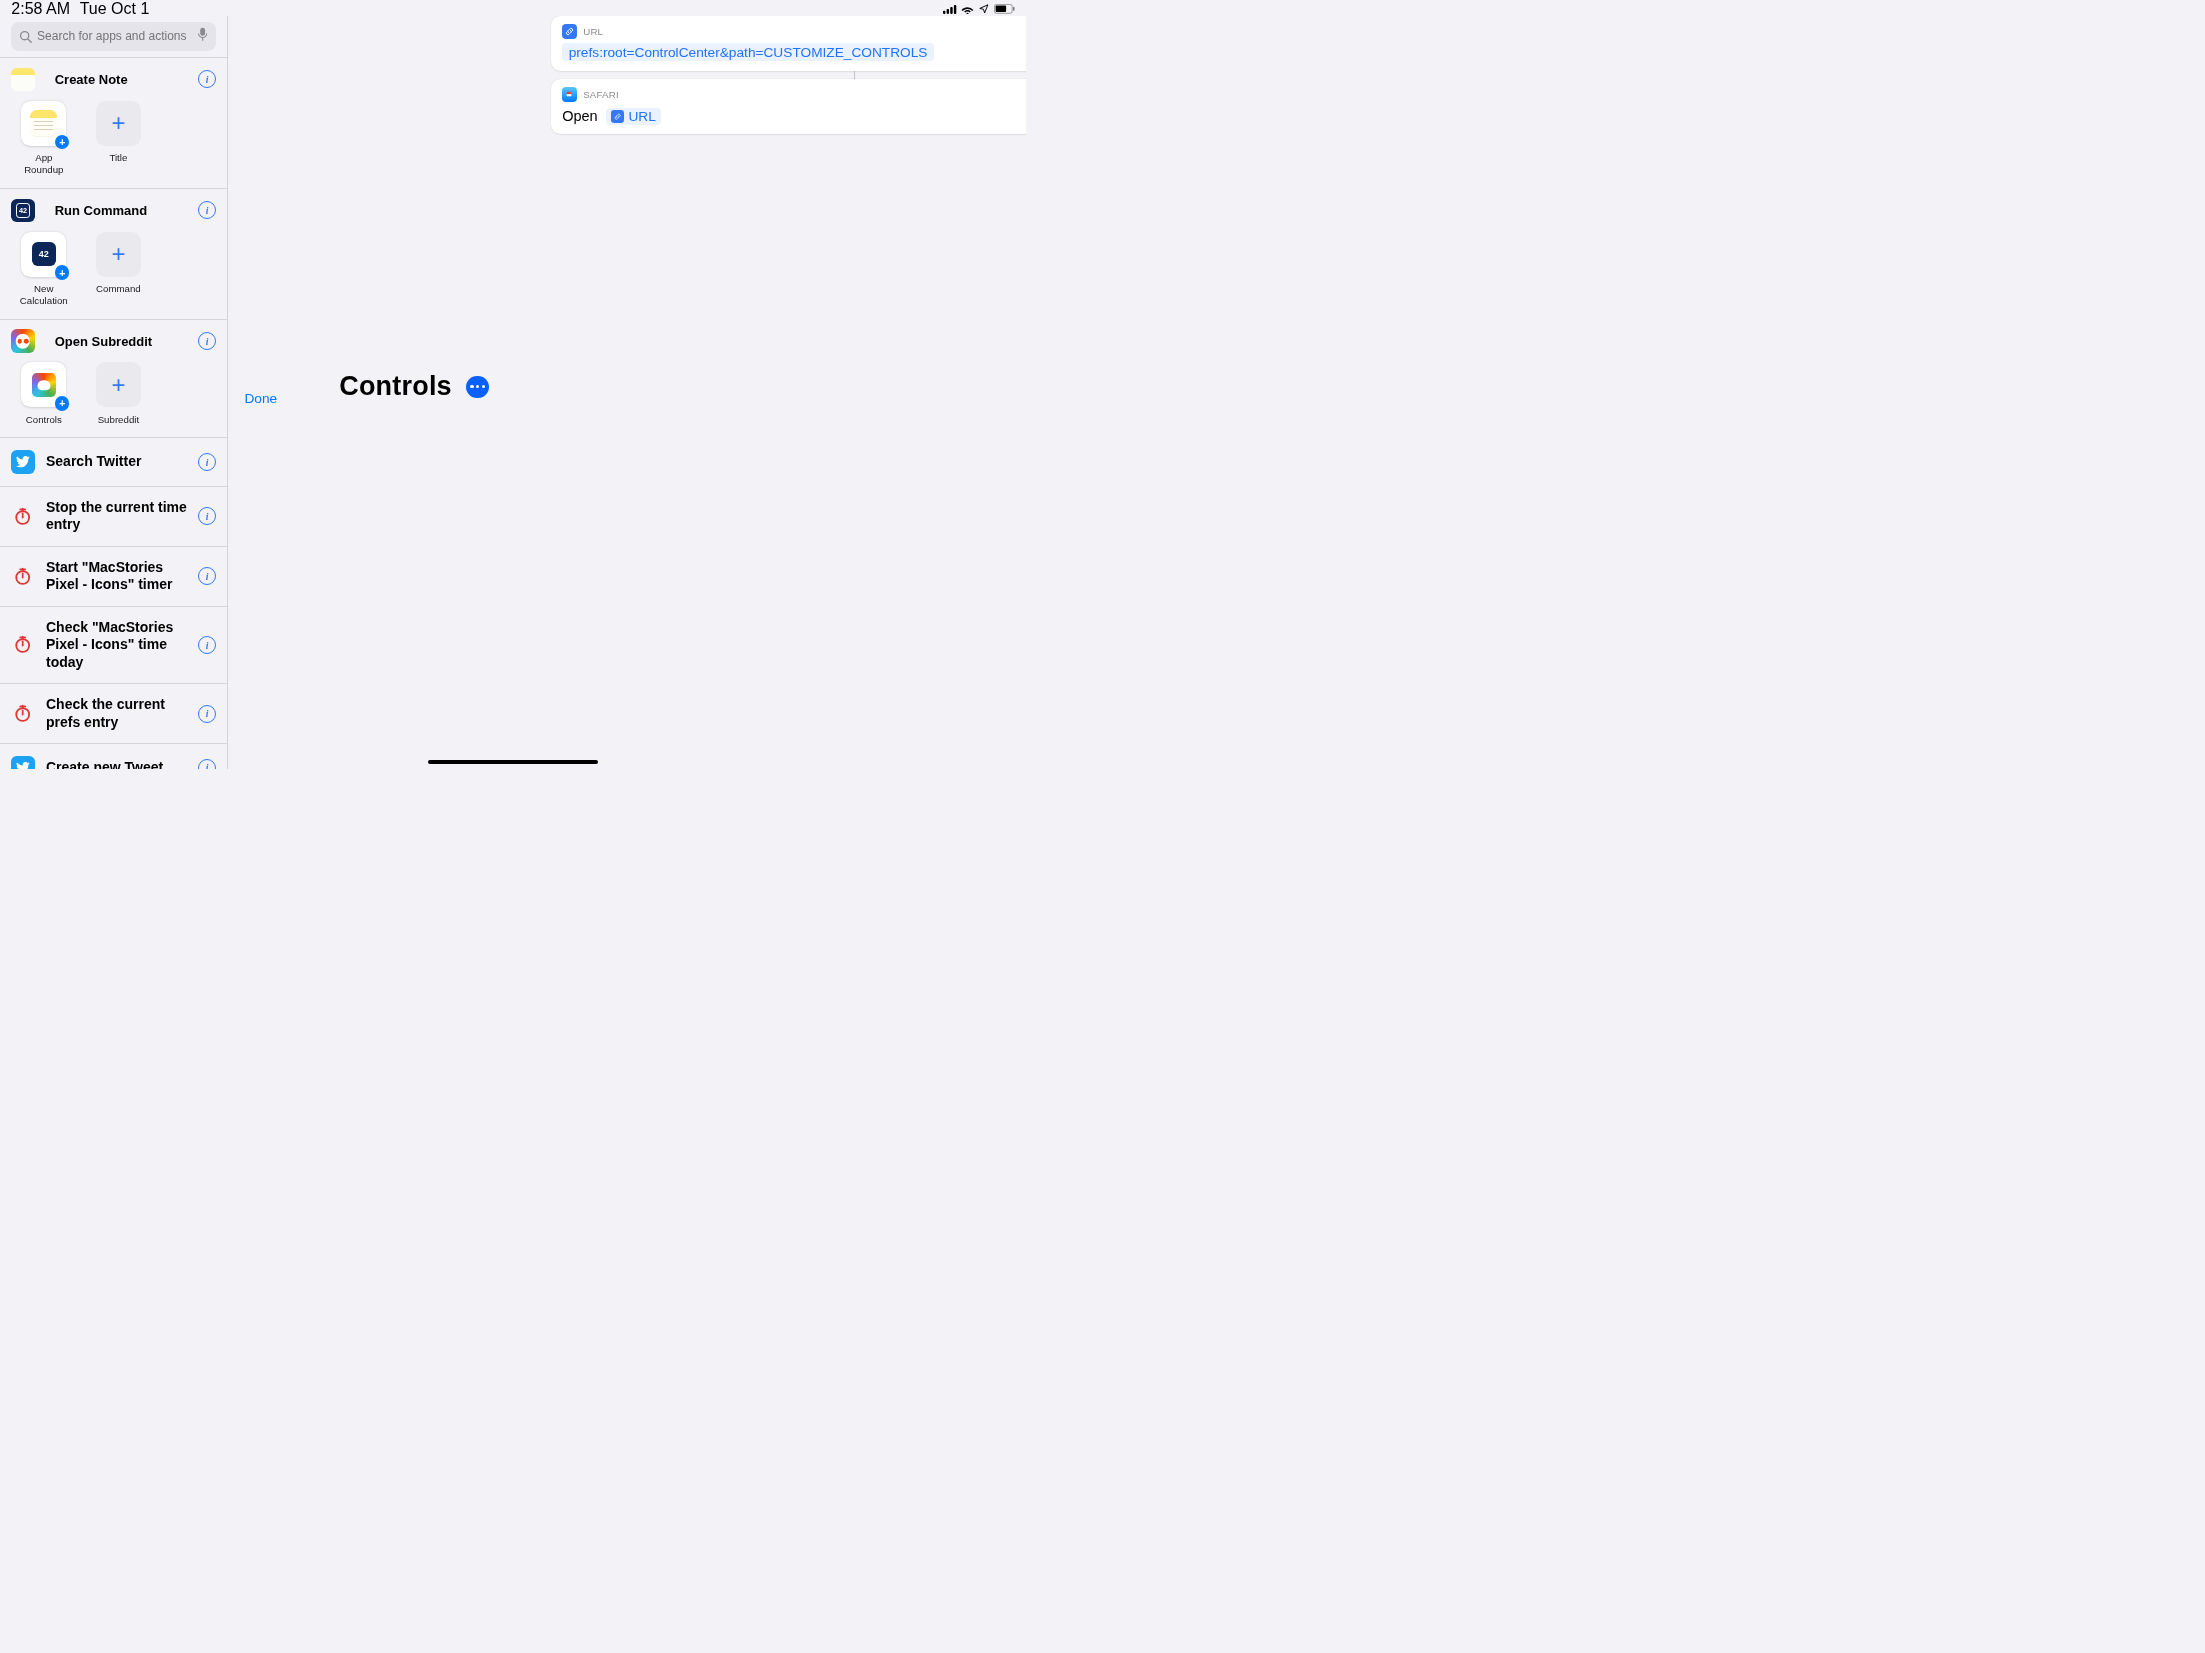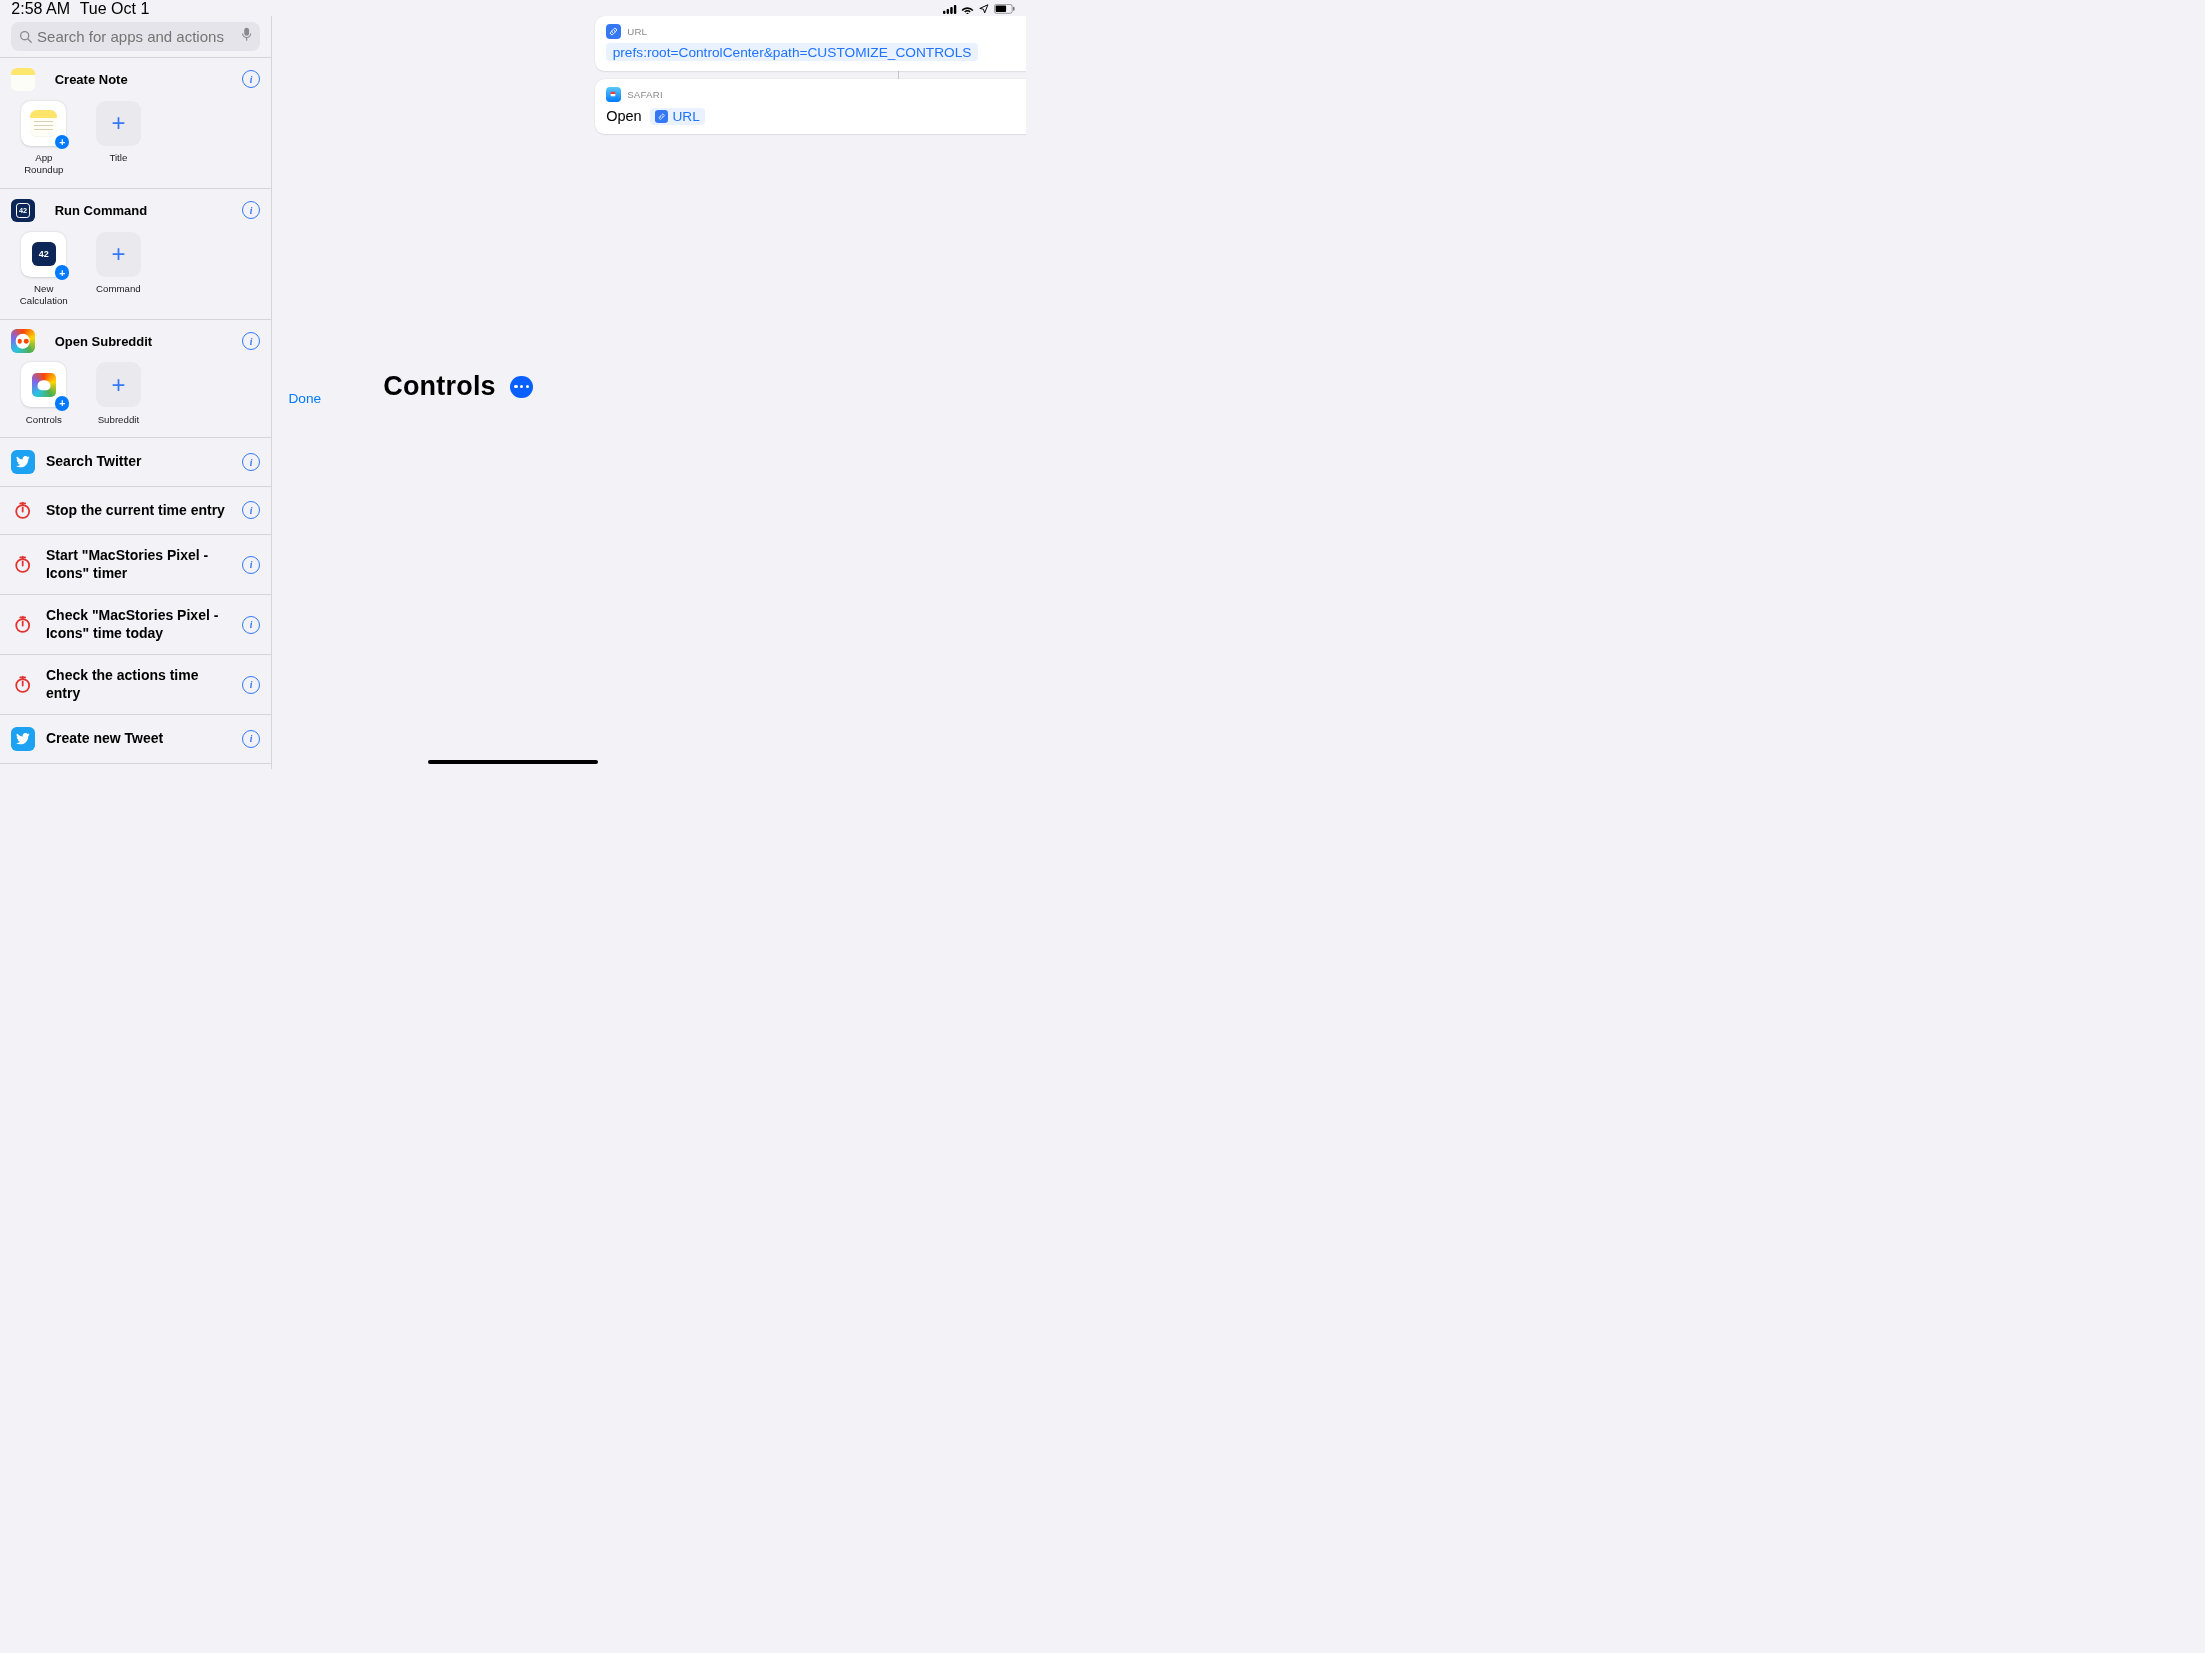--- a/index.html
+++ b/index.html
@@ -13,21 +13,21 @@
   .status-right svg { display: block; }
 
   
   .app { display: flex; height: calc(769px - 16px); }
   .sidebar { width: 292px; background: #f2f2f7; border-right: 0.8px solid rgba(0,0,0,0.12); display: flex; flex-direction: column; }
   .main { flex: 1; background: #f2f2f7; position: relative; display: flex; flex-direction: row; gap: 30px; }
 
   
   .search-wrap { padding: 5.7px 11.3px 6.5px 11.3px; border-bottom: 0.8px solid rgba(0,0,0,0.12); }
   .search-field { display: flex; align-items: center; background: #e4e4ea; border-radius: 8px; padding: 5.7px 8px; gap: 4.8px; }
-  .search-field input { flex: 1; border: none; background: transparent; font-size: 15px; color: #8a8a8e; outline: none; }
+  .search-field input { flex: 1; border: none; background: transparent; font-size: 12px; color: #8a8a8e; outline: none; }
   .search-field .mic { color: #8a8a8e; }
 
   
   .list-scroll { flex: 1; overflow-y: hidden; }
 
   
   .sect { border-bottom: 0.8px solid rgba(0,0,0,0.12); padding: 9.7px 11.3px 11.3px 11.3px; }
   .sect-head { display: flex; align-items: center; gap: 20px; }
   .sect-head .app-icon { width: 23.4px; height: 23.4px; border-radius: 5.7px; flex-shrink: 0; }
   .sect-head .title { font-size: 13px; font-weight: 600; flex: 1; }
@@ -267,21 +267,21 @@
             <span class="info-btn">i</span>
           </div>
           <div class="row">
             <span class="row-icon icon-toggl">
               <svg viewBox="0 0 24 24">
                 <circle cx="12" cy="13" r="8" fill="none" stroke="#e23430" stroke-width="2.2"></circle>
                 <path d="M12 5V2M9 3h6" stroke="#e23430" stroke-width="2.2" stroke-linecap="round"></path>
                 <path d="M12 13V8" stroke="#e23430" stroke-width="2.2" stroke-linecap="round"></path>
               </svg>
             </span>
-            <span class="row-label">Check the actions time entry</span>
+            <span class="row-label">Check the current prefs entry</span>
             <span class="info-btn">i</span>
           </div>
           <div class="row">
             <span class="row-icon icon-twitter">
               <svg width="13.7" height="11.3" viewBox="0 0 24 20" fill="#fff">
                 <path d="M24 2.4a9.8 9.8 0 01-2.8.8A4.9 4.9 0 0023.3.4a9.9 9.9 0 01-3.1 1.2A4.9 4.9 0 0011.8 6a14 14 0 01-10.1-5.1 4.9 4.9 0 001.5 6.6A4.9 4.9 0 011 6.9v.1a4.9 4.9 0 004 4.8 5 5 0 01-2.2.1 4.9 4.9 0 004.6 3.4A9.9 9.9 0 010 17.5 14 14 0 007.6 20c9.1 0 14-7.5 14-14v-.6A10 10 0 0024 2.4z"></path>
               </svg>
             </span>
             <span class="row-label">Create new Tweet</span>
             <span class="info-btn">i</span>

